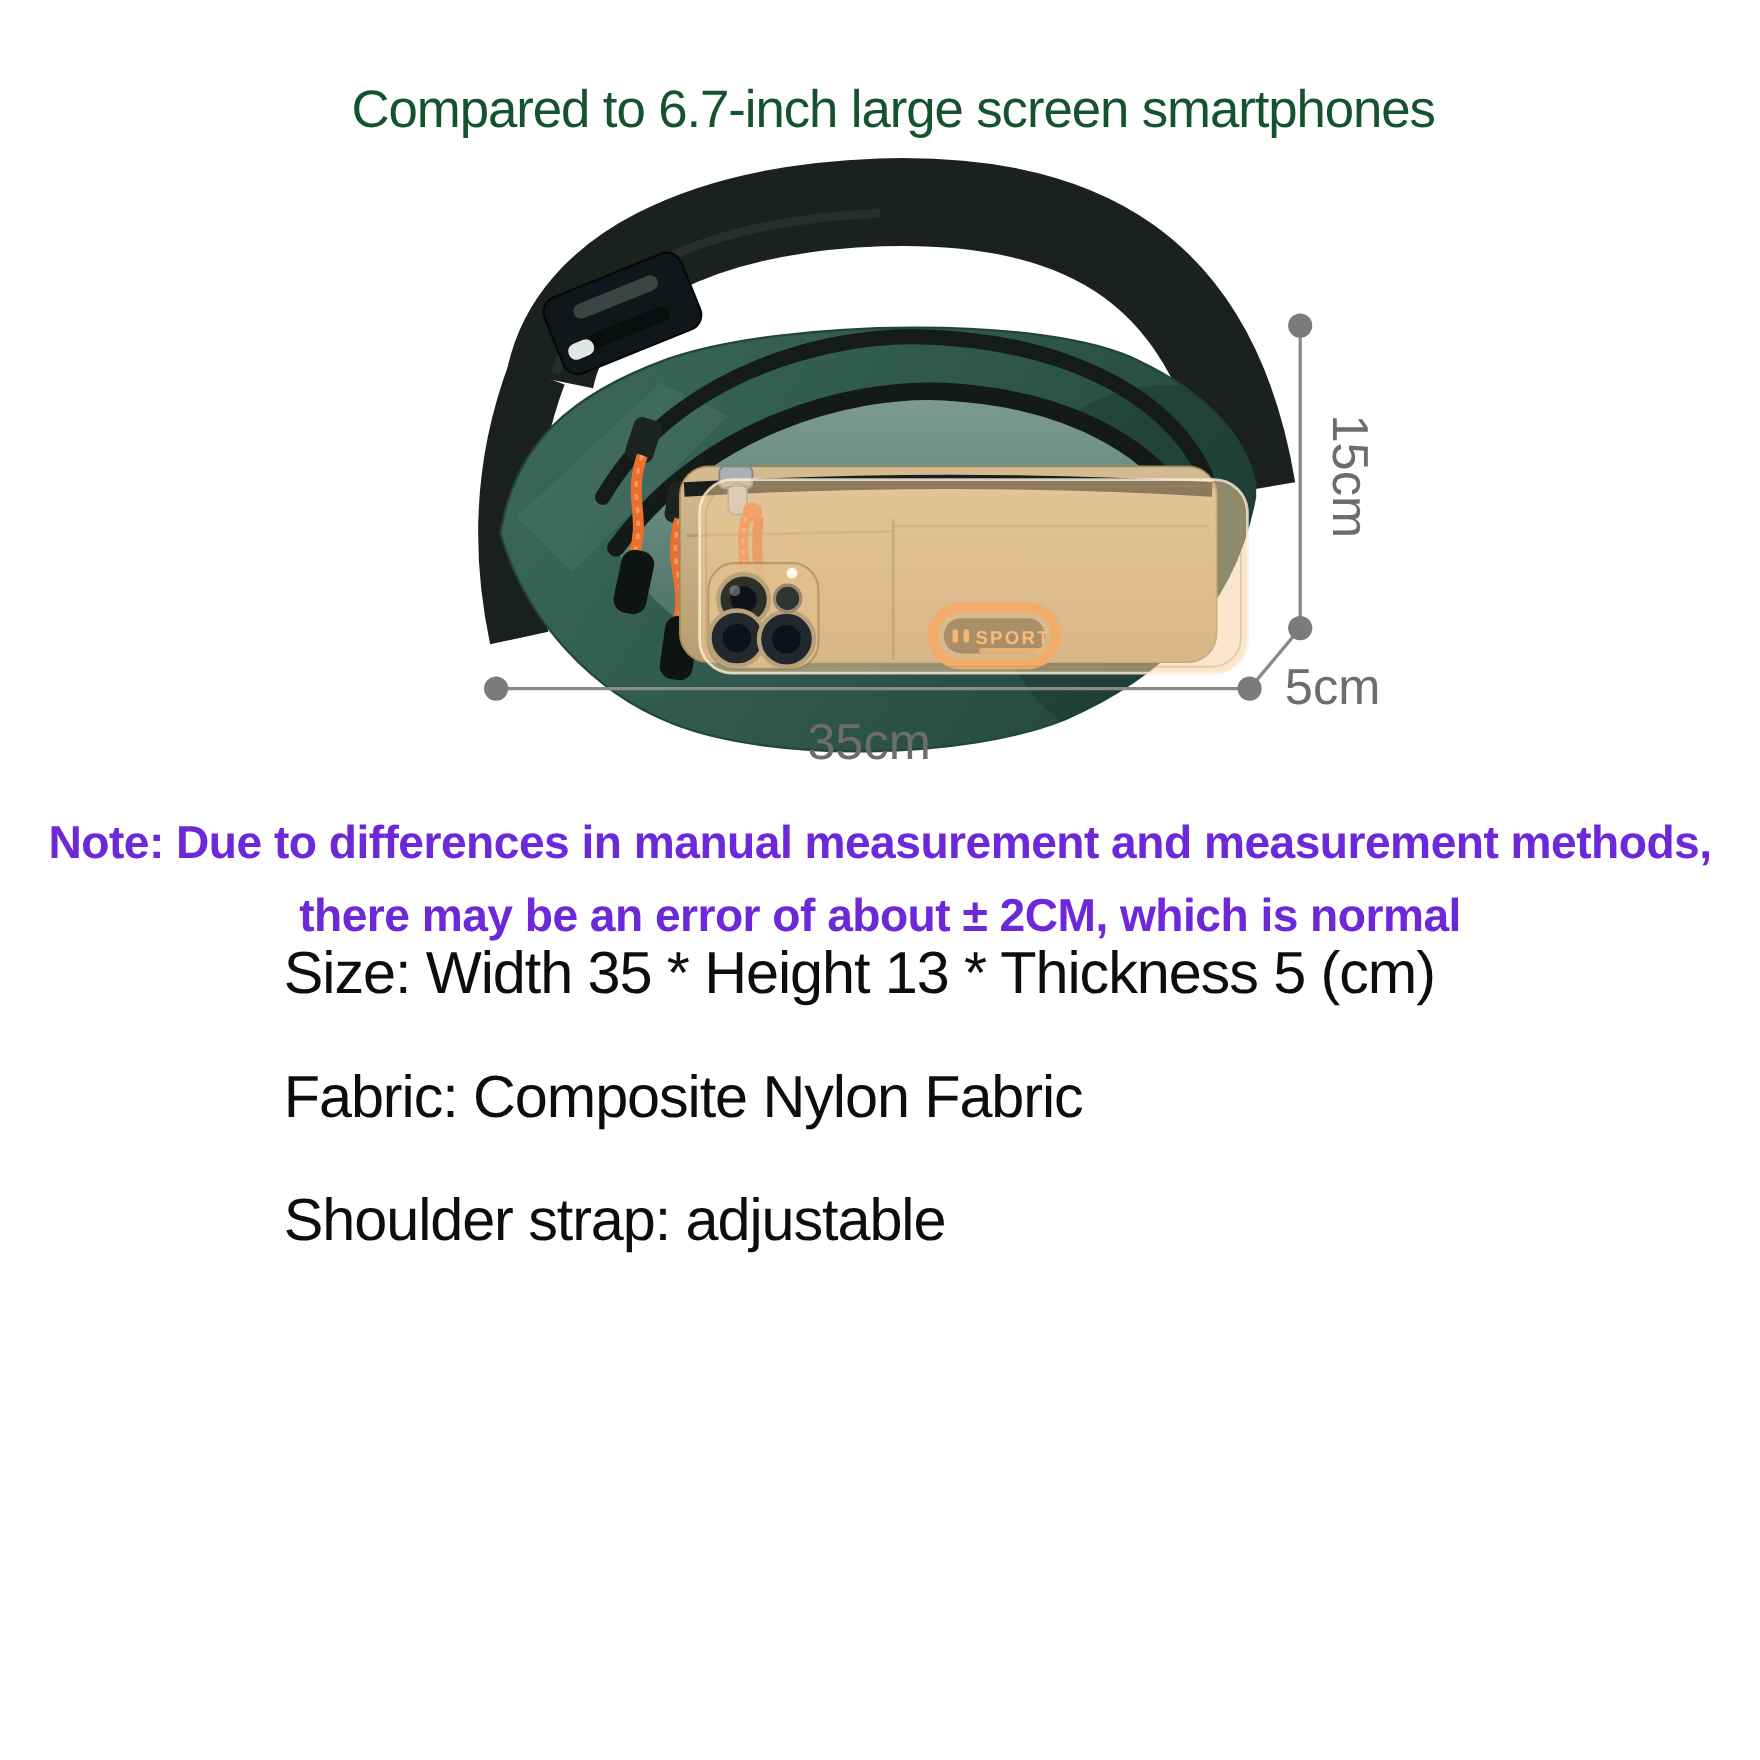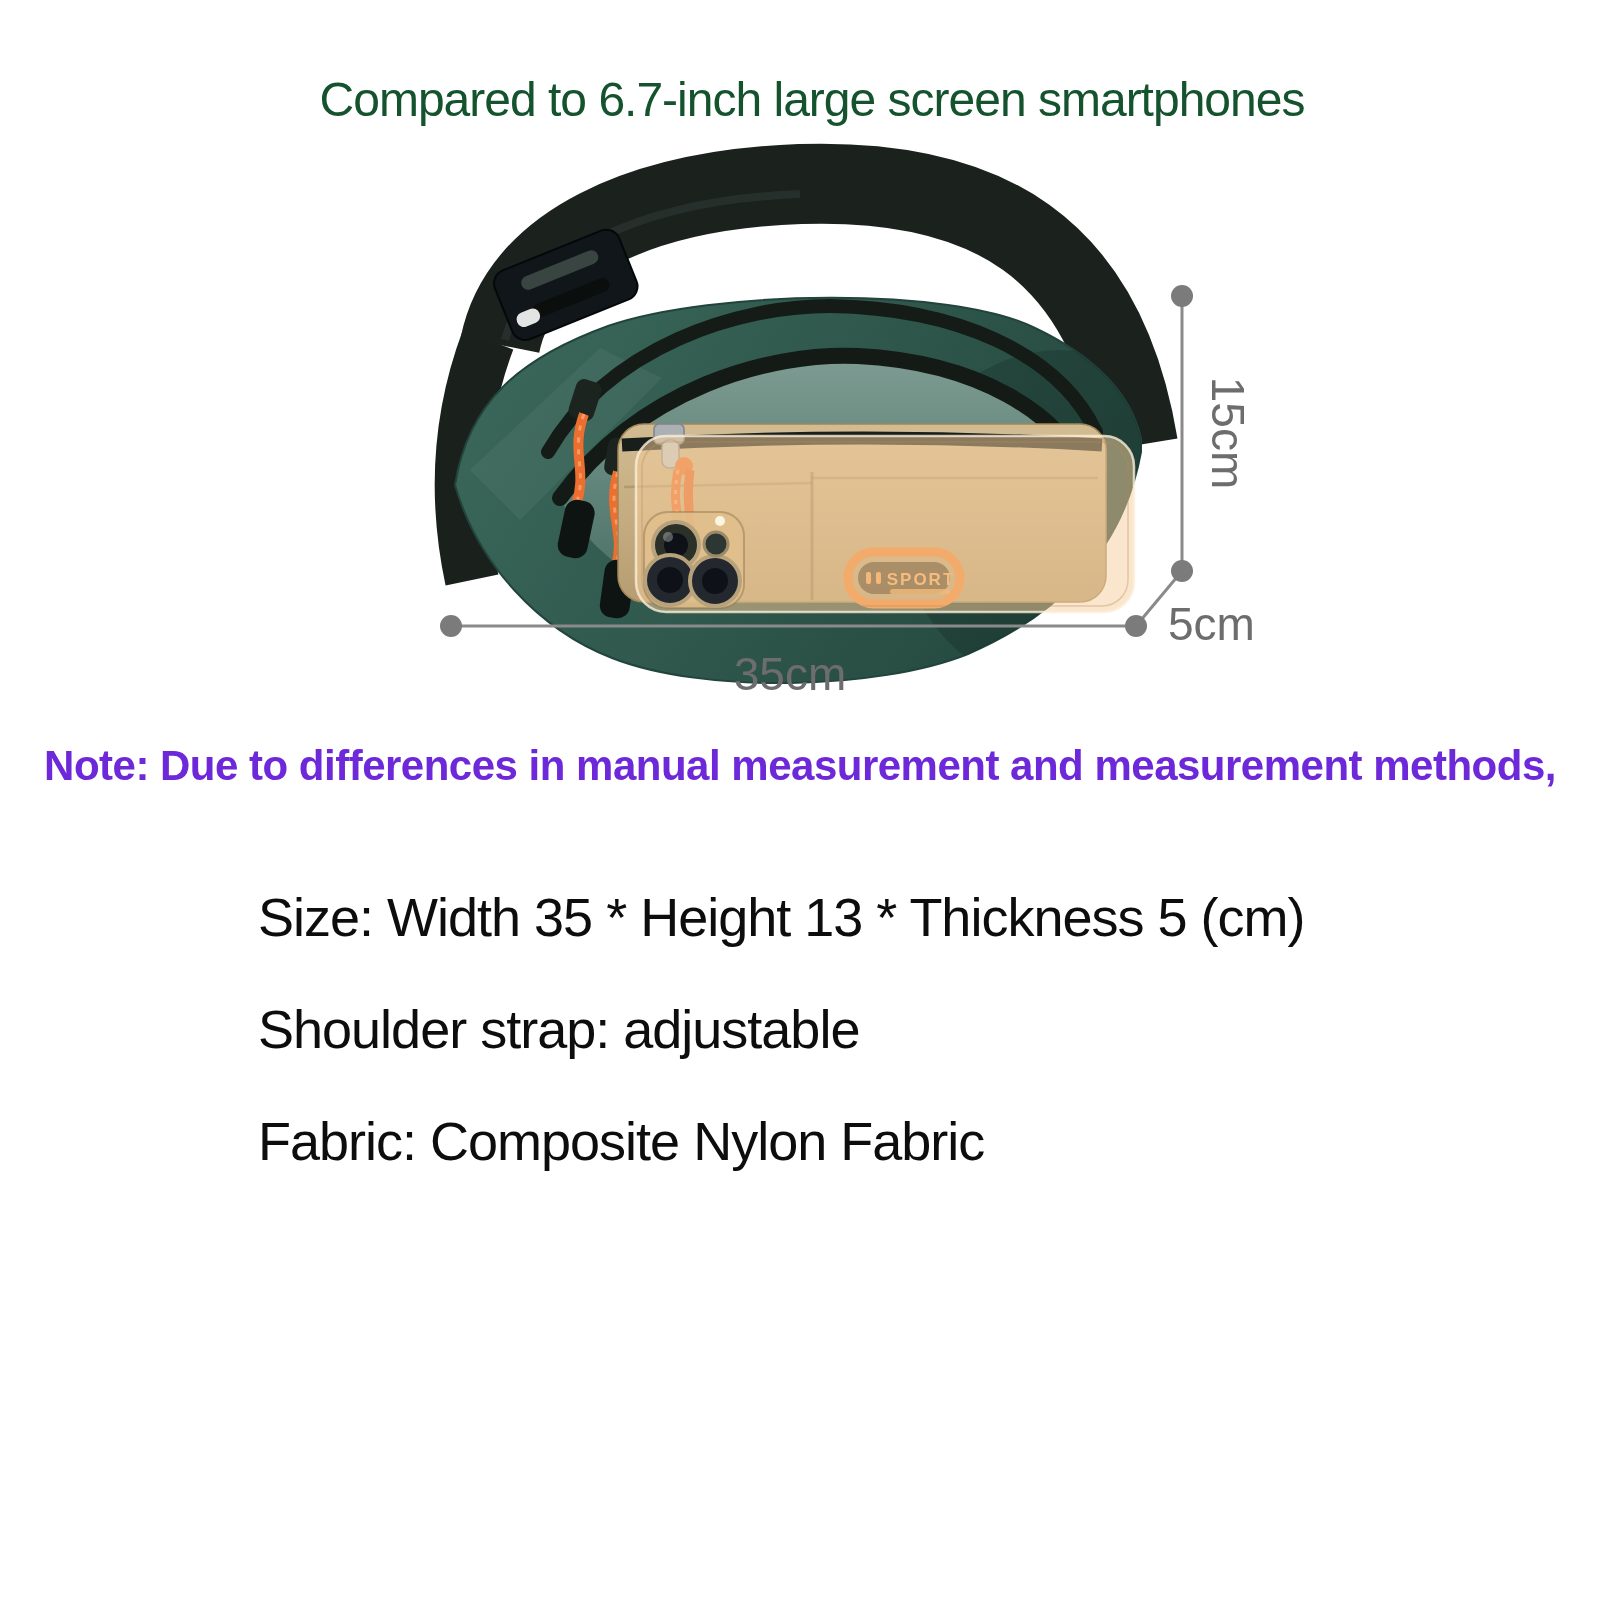--- a/index.html
+++ b/index.html
@@ -15,21 +15,21 @@
     margin: 0; text-align: center;
     font-size: 48px; font-weight: 400; color: #14532d;
     letter-spacing: -1px; line-height: 60px;
   }
   .hero { position: absolute; top: 0; left: 0; width: 1600px; height: 720px; }
   .note {
     position: absolute; top: 733px; left: 0; width: 1600px;
     text-align: center; font-size: 42px; font-weight: 700;
     color: #6d28d9; letter-spacing: -0.5px; line-height: 66px;
   }
-  .specs { position: absolute; top: 861px; left: 258px; width: 1290px; }
+  .specs { position: absolute; top: 829px; left: 258px; width: 1290px; }
   .spec {
     height: 112px; line-height: 112px;
     font-size: 54px; font-weight: 400; color: #0d0d0d;
     letter-spacing: -1px; white-space: nowrap;
   }
   .m-label { font-family: "Liberation Sans", sans-serif; font-size: 46px; fill: #6d6d6d; }
   .badge-text { font-family: "Liberation Sans", sans-serif; font-weight: 700; }
 </style>
 </head>
 <body>
@@ -151,21 +151,22 @@
       <circle cx="1136" cy="626" r="11" fill="#7b7b7b"></circle>
       <circle cx="451" cy="626" r="11" fill="#7b7b7b"></circle>
       <text class="m-label" transform="translate(1212 433) rotate(90)" text-anchor="middle">15cm</text>
       <text class="m-label" x="1168" y="640">5cm</text>
       <text class="m-label" x="790" y="690" text-anchor="middle">35cm</text>
     </g>
   </svg>
 
   <div class="note">
     <div>Note: Due to differences in manual measurement and measurement methods,</div>
+    <div>there may be an error of about ± 2CM, which is normal</div>
   </div>
 
   <div class="specs">
     <div class="spec">Size: Width 35 * Height 13 * Thickness 5 (cm)</div>
+    <div class="spec">Fabric: Composite Nylon Fabric</div>
     <div class="spec">Shoulder strap: adjustable</div>
-    <div class="spec">Fabric: Composite Nylon Fabric</div>
   </div>
 
 </div>
 
 </body></html>

